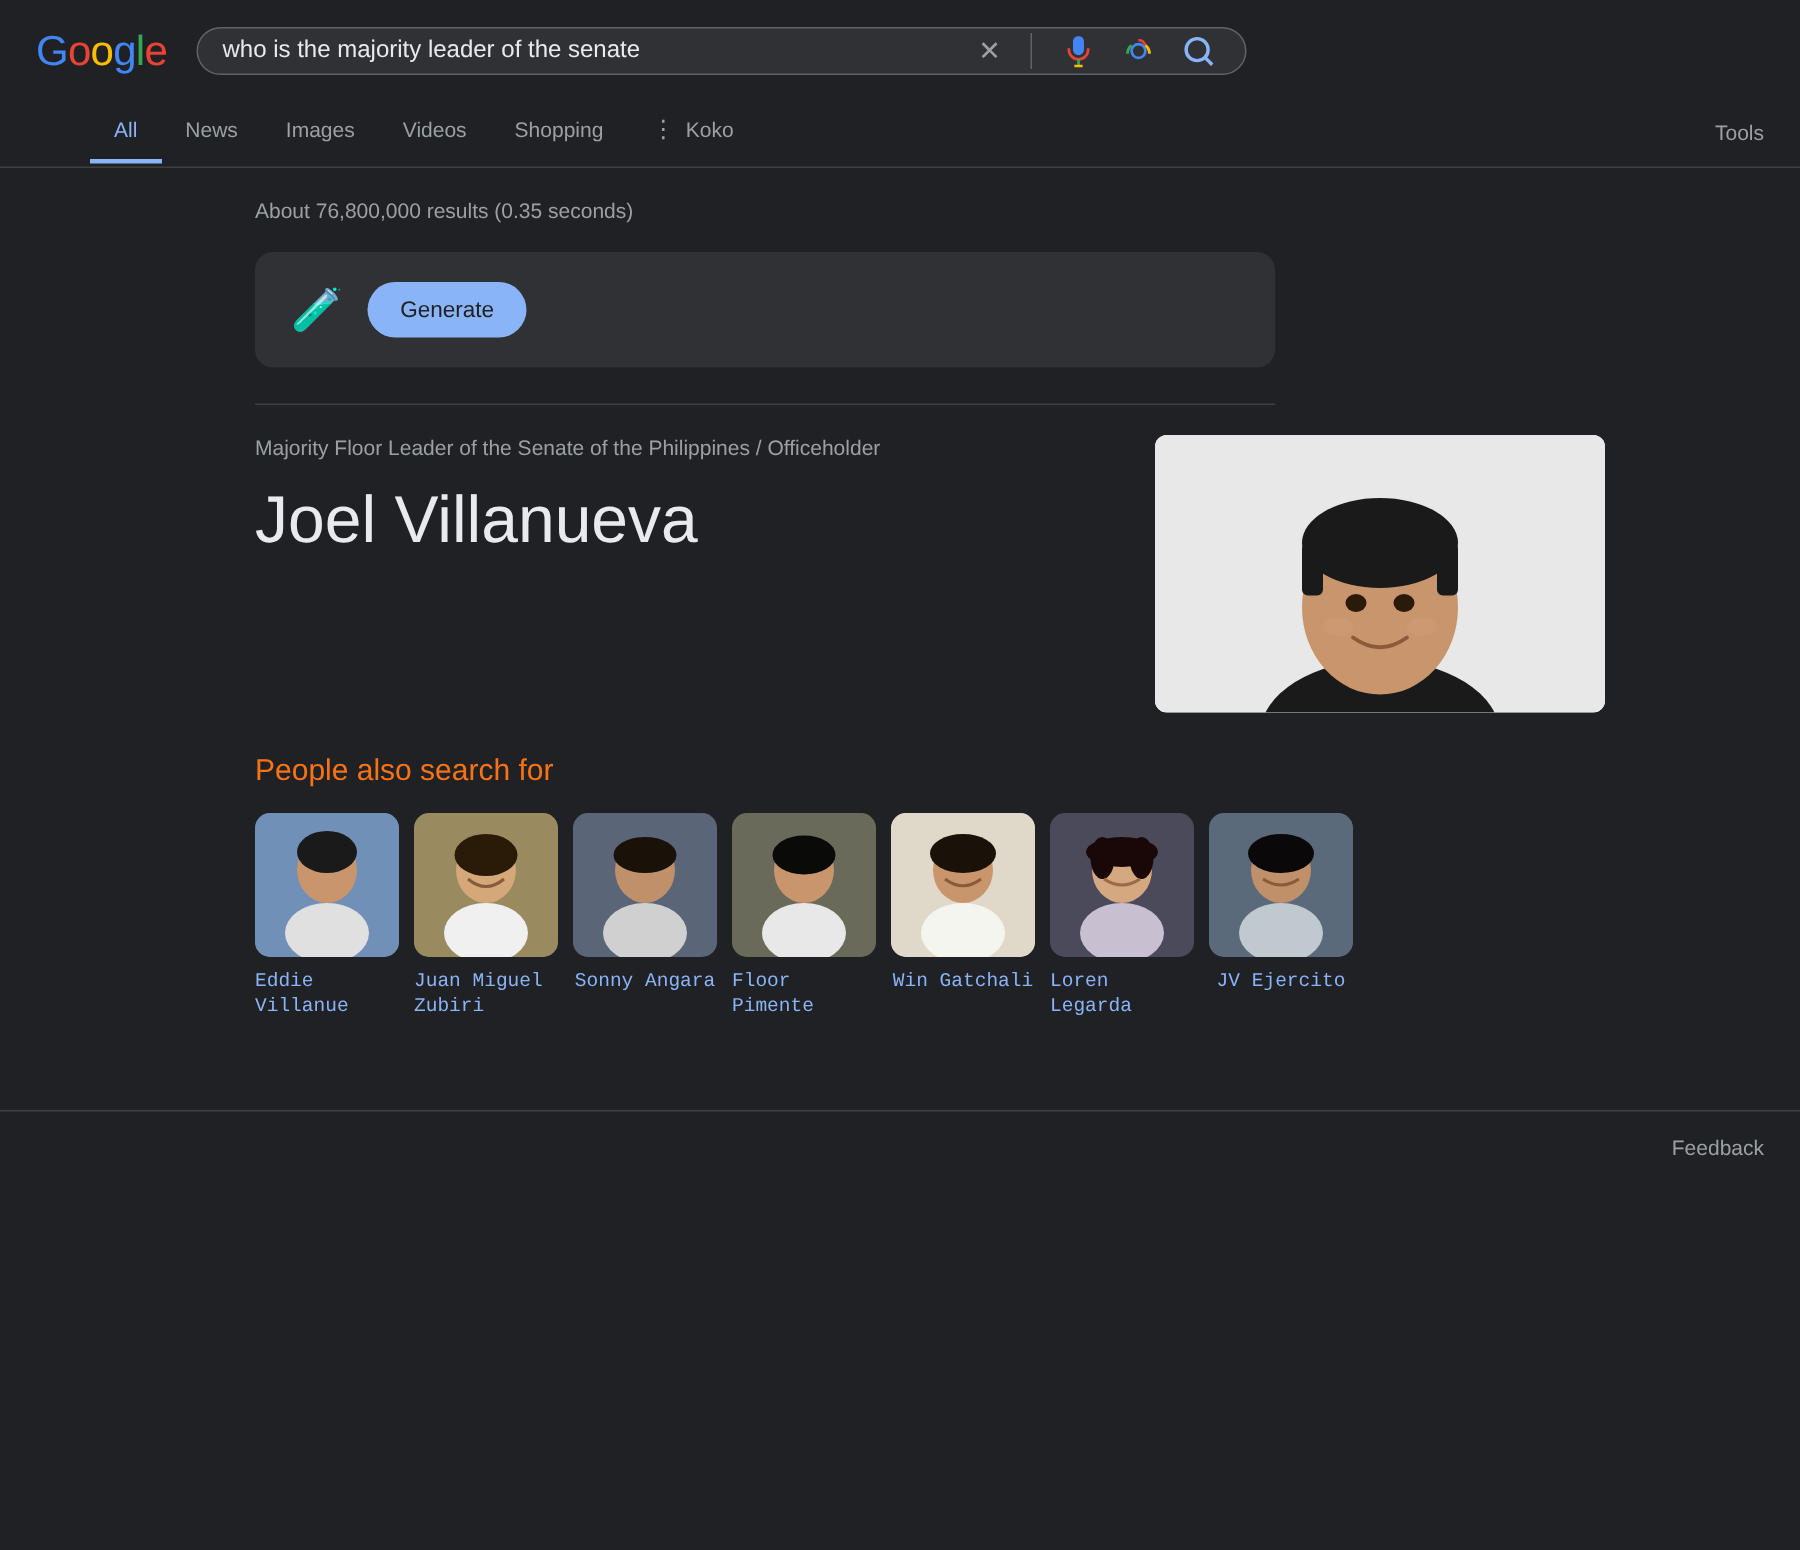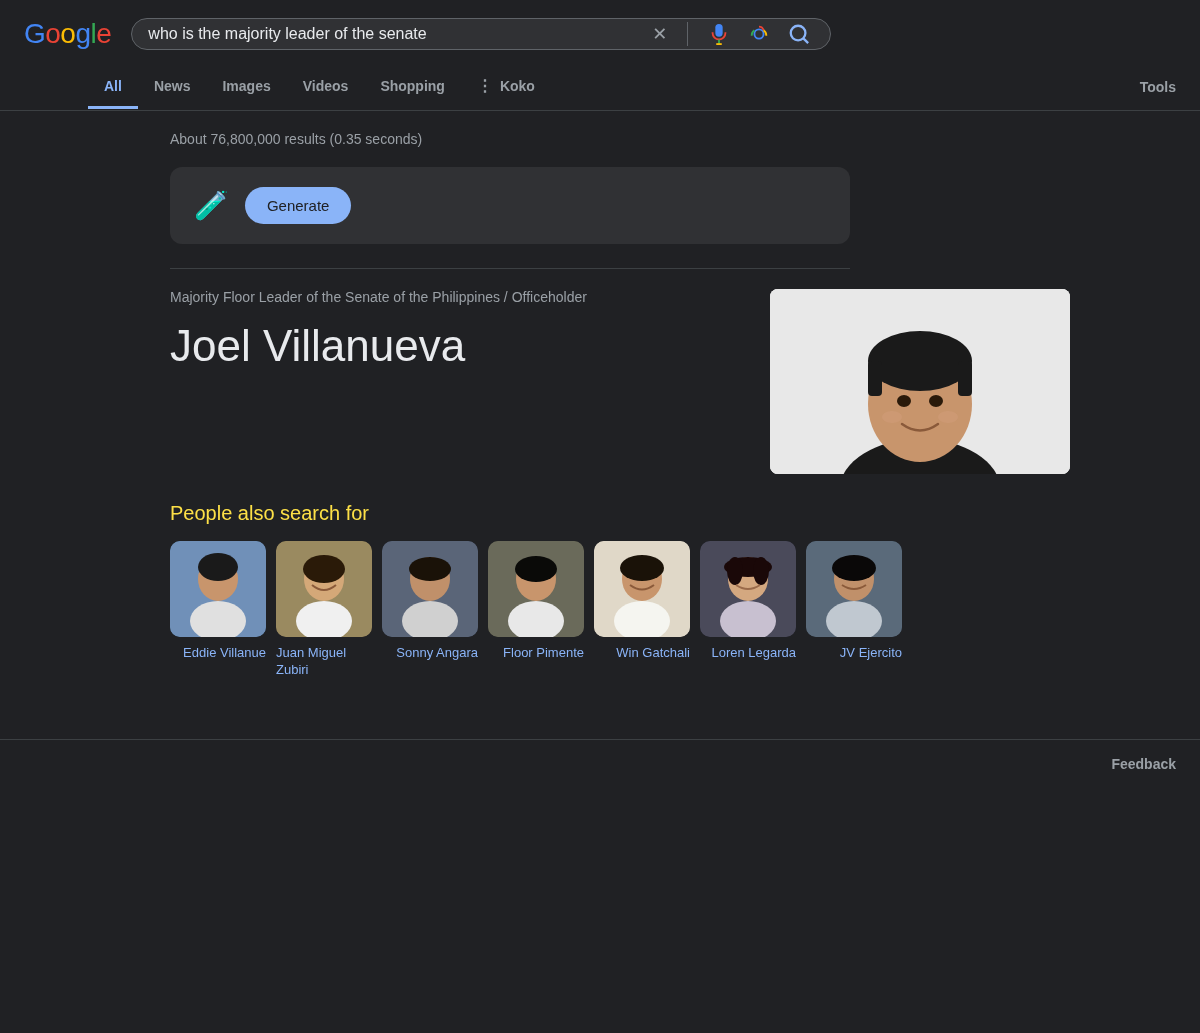--- a/index.html
+++ b/index.html
@@ -91,24 +91,23 @@
 
     .lens-icon {
       width: 22px;
       height: 22px;
     }
 
     
     .nav-bar {
       display: flex;
       align-items: center;
-      padding: 0 0 0 88px;
+      padding: 0 0 0 60px;
       border-bottom: 1px solid #3c4043;
       margin-top: 4px;
-      font-weight: bold;
     }
 
     .nav-tab {
       padding: 12px 16px;
       font-size: 14px;
       color: #9aa0a6;
       cursor: pointer;
       border-bottom: 3px solid transparent;
       white-space: nowrap;
       text-decoration: none;
@@ -223,36 +222,37 @@
       flex-shrink: 0;
       display: flex;
       align-items: center;
       justify-content: center;
     }
 
     
     .people-search-title {
       font-size: 20px;
       font-weight: 400;
-      color: #fde047;
+      color: #f97316;
       margin-bottom: 16px;
     }
 
     .people-grid {
       display: flex;
       gap: 10px;
       flex-wrap: nowrap;
     }
 
     .person-card {
       display: flex;
       flex-direction: column;
-      align-items: flex-end;
+      align-items: center;
       width: 96px;
       cursor: pointer;
+      font-family: Liberation Mono, monospace;
     }
 
     .person-photo {
       width: 96px;
       height: 96px;
       border-radius: 10px;
       overflow: hidden;
       margin-bottom: 8px;
     }
 
@@ -273,21 +273,20 @@
       line-height: 1.3;
     }
 
     
     .footer {
       display: flex;
       justify-content: flex-end;
       padding: 16px 24px;
       border-top: 1px solid #3c4043;
       margin-top: 60px;
-      font-weight: bold;
     }
 
     .feedback-link {
       font-size: 14px;
       color: #9aa0a6;
       cursor: pointer;
       text-decoration: none;
     }
   </style>
 </head>

